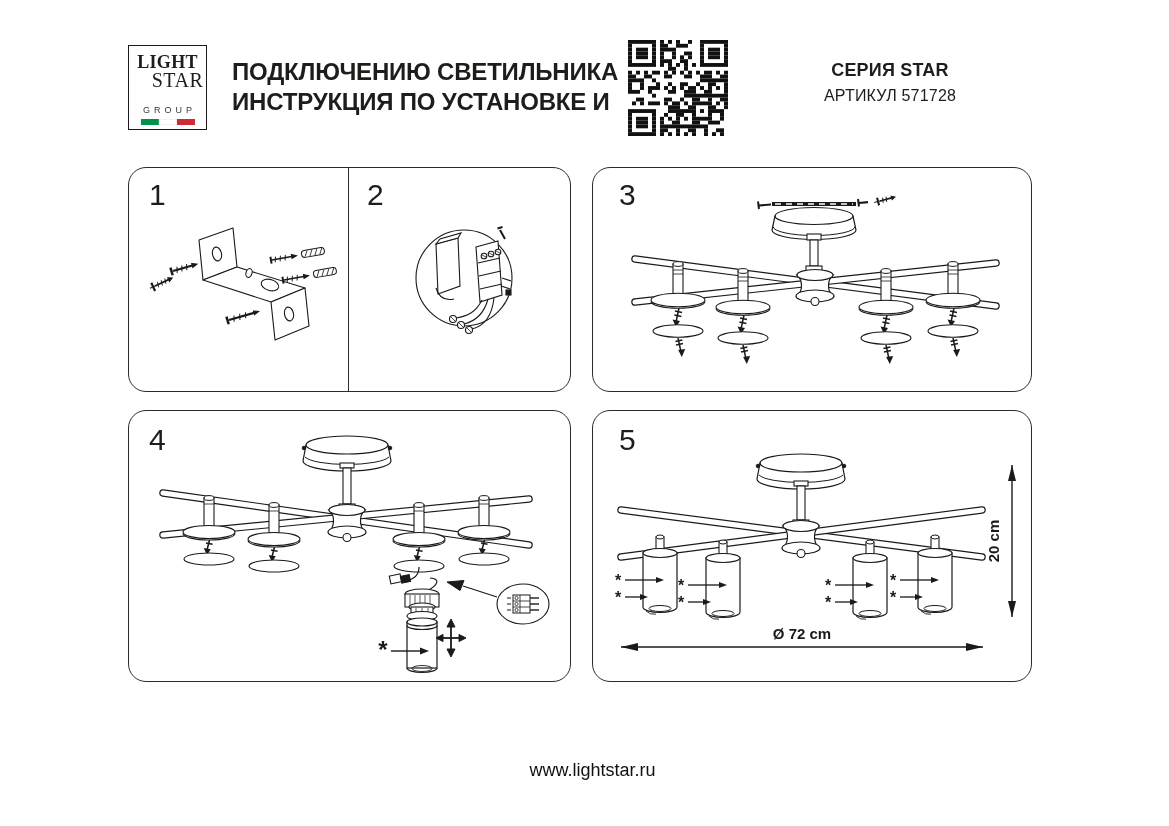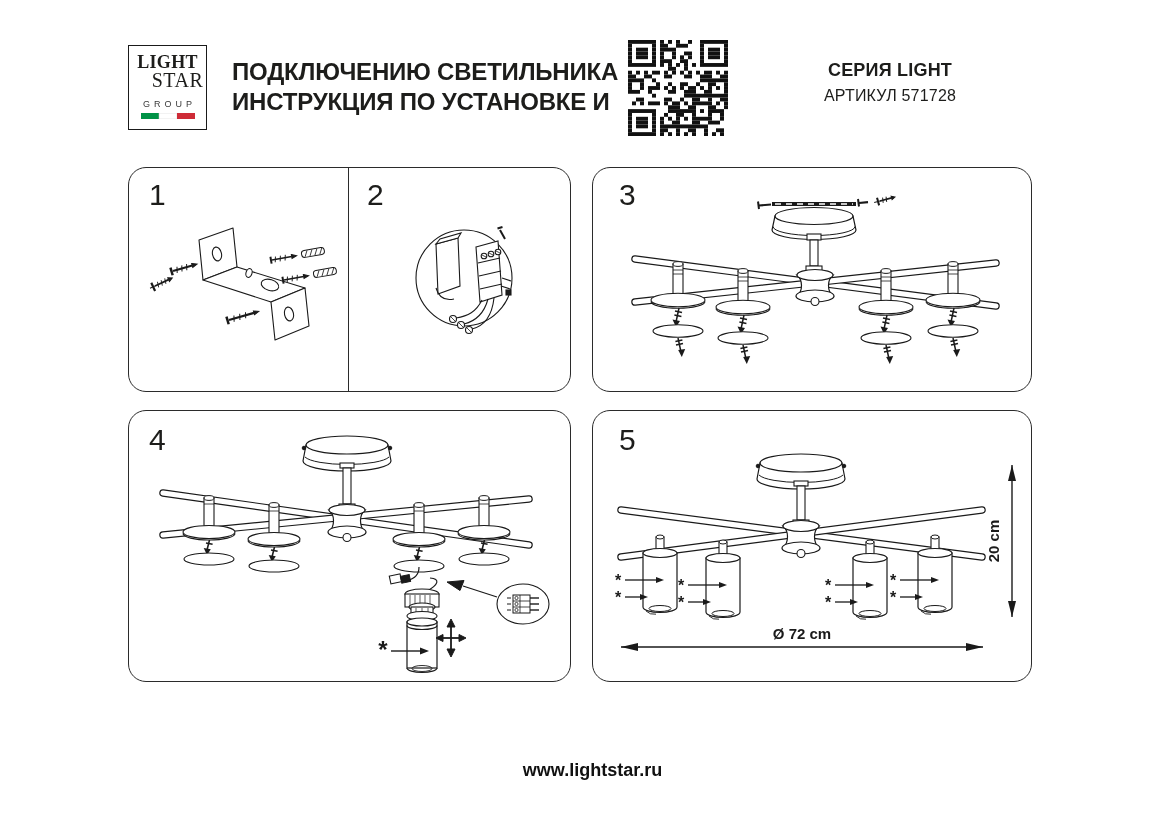--- a/index.html
+++ b/index.html
@@ -3,39 +3,39 @@
 <meta charset="utf-8">
 <style>
   html,body{margin:0;padding:0;background:#fff;}
   .page{position:relative;width:1169px;height:826px;background:#fff;overflow:hidden;
         font-family:"Liberation Sans","DejaVu Sans",sans-serif;color:#1d1d1b;}
   
   .logo-box{position:absolute;left:128px;top:45px;width:79px;height:85px;border:1.6px solid #1a1a1a;
             box-sizing:border-box;display:flex;flex-direction:column;align-items:center;padding-top:8px;}
   .logo-word1{font-family:"Liberation Serif","DejaVu Serif",serif;font-weight:bold;font-size:18px;line-height:17px;letter-spacing:.3px;}
   .logo-word2{font-family:"Liberation Serif","DejaVu Serif",serif;font-weight:normal;font-size:20px;line-height:19px;letter-spacing:.5px;margin-left:20px;}
-  .logo-word3{font-size:9px;letter-spacing:4px;margin-top:9px;margin-right:-4px;color:#3a3a3a;}
+  .logo-word3{font-size:9px;letter-spacing:4px;margin-top:15px;margin-right:-4px;color:#3a3a3a;}
   .logo-flag{margin-top:4px;}
   .main-title{position:absolute;left:232px;top:57px;font-size:24px;font-weight:bold;line-height:29.5px;letter-spacing:-.2px;}
   .qr-wrap{position:absolute;left:628px;top:40px;}
   .series-block{position:absolute;left:760px;top:60px;width:260px;text-align:center;}
   .series-line{font-size:18px;font-weight:bold;letter-spacing:.2px;}
   .article-line{font-size:16px;font-weight:normal;margin-top:6px;letter-spacing:.2px;}
   
   .panel{position:absolute;border:1.4px solid #2b2b2b;border-radius:18px;box-sizing:border-box;background:#fff;}
   .panel-12{left:128px;top:167px;width:443px;height:225px;}
   .panel-3{left:592px;top:167px;width:440px;height:225px;}
   .panel-4{left:128px;top:410px;width:443px;height:272px;}
   .panel-5{left:592px;top:410px;width:440px;height:272px;}
   .divider{position:absolute;left:219px;top:0;bottom:0;width:1.4px;background:#2b2b2b;}
   .step-number{position:absolute;font-size:30px;font-weight:400;color:#1d1d1b;line-height:1;}
   .panel svg.drawing{position:absolute;left:0;top:0;}
   
   .footnote{position:absolute;left:0;right:0;top:703px;text-align:center;font-size:18px;color:#111;}
-  .website{position:absolute;left:0;right:0;top:760px;text-align:center;font-size:18px;font-weight:bold;color:#111;padding-left:16px;}
+  .website{position:absolute;left:0;right:0;top:760px;text-align:center;font-size:18px;font-weight:normal;color:#111;padding-left:16px;}
   svg text{font-family:"Liberation Sans","DejaVu Sans",sans-serif;}
 </style>
 </head>
 <body>
 
 <div class="page">
 
   <div class="logo-box">
     <div class="logo-word1">LIGHT</div>
     <div class="logo-word2">STAR</div>
@@ -371,21 +371,21 @@
           <rect x="56" y="96" width="4" height="4"></rect>
           <rect x="64" y="96" width="4" height="4"></rect>
           <rect x="76" y="96" width="4" height="4"></rect>
           <rect x="84" y="96" width="4" height="4"></rect>
           <rect x="92" y="96" width="4" height="4"></rect>
         </g>
     </svg>
   </div>
 
   <div class="series-block">
-    <div class="series-line">СЕРИЯ LIGHT</div>
+    <div class="series-line">СЕРИЯ STAR</div>
     <div class="article-line">АРТИКУЛ 571728</div>
   </div>
 
   <div class="panel panel-12">
     <svg class="drawing" width="440" height="222" viewBox="0 0 440 222">
 
       <g stroke="#1a1a1a" stroke-width="1.1" fill="#ffffff" stroke-linejoin="round">
         <polygon points="70,72 104,60 108,99 74,112"></polygon>
         <ellipse cx="88" cy="86" rx="4.5" ry="7" transform="rotate(-12 88 86)"></ellipse>
         <polygon points="74,112 108,99 176,120 142,134"></polygon>

